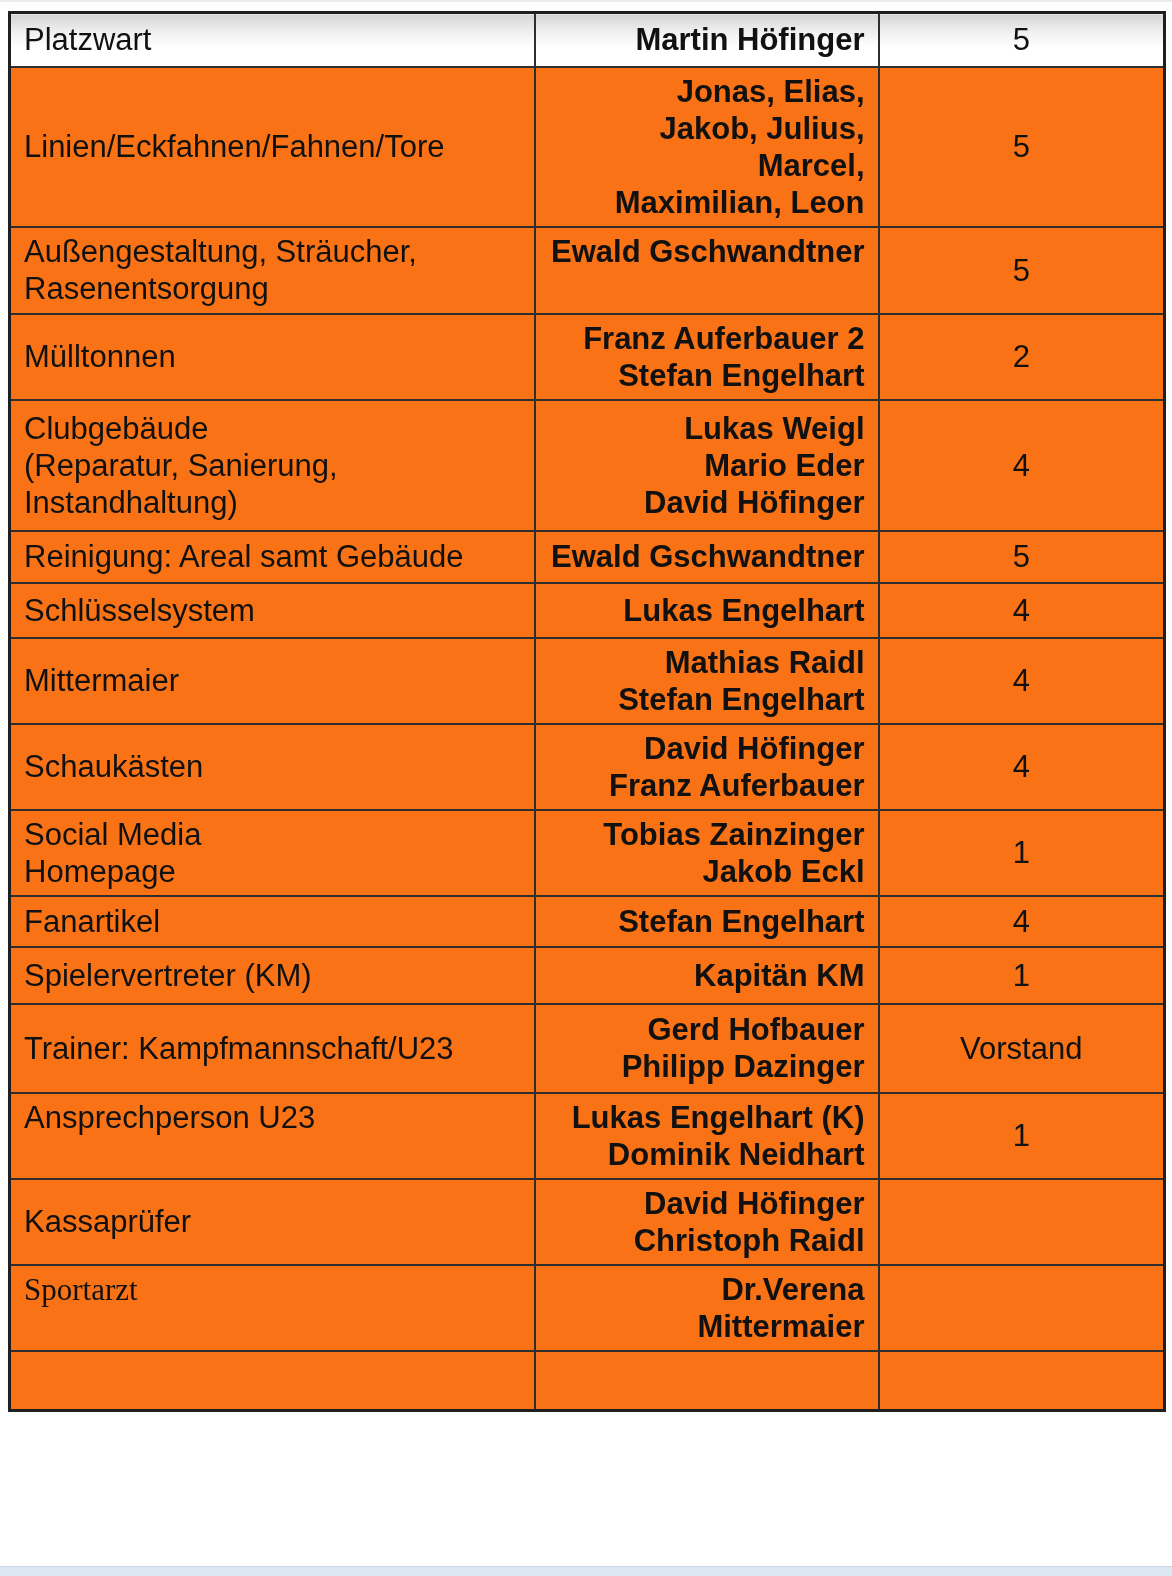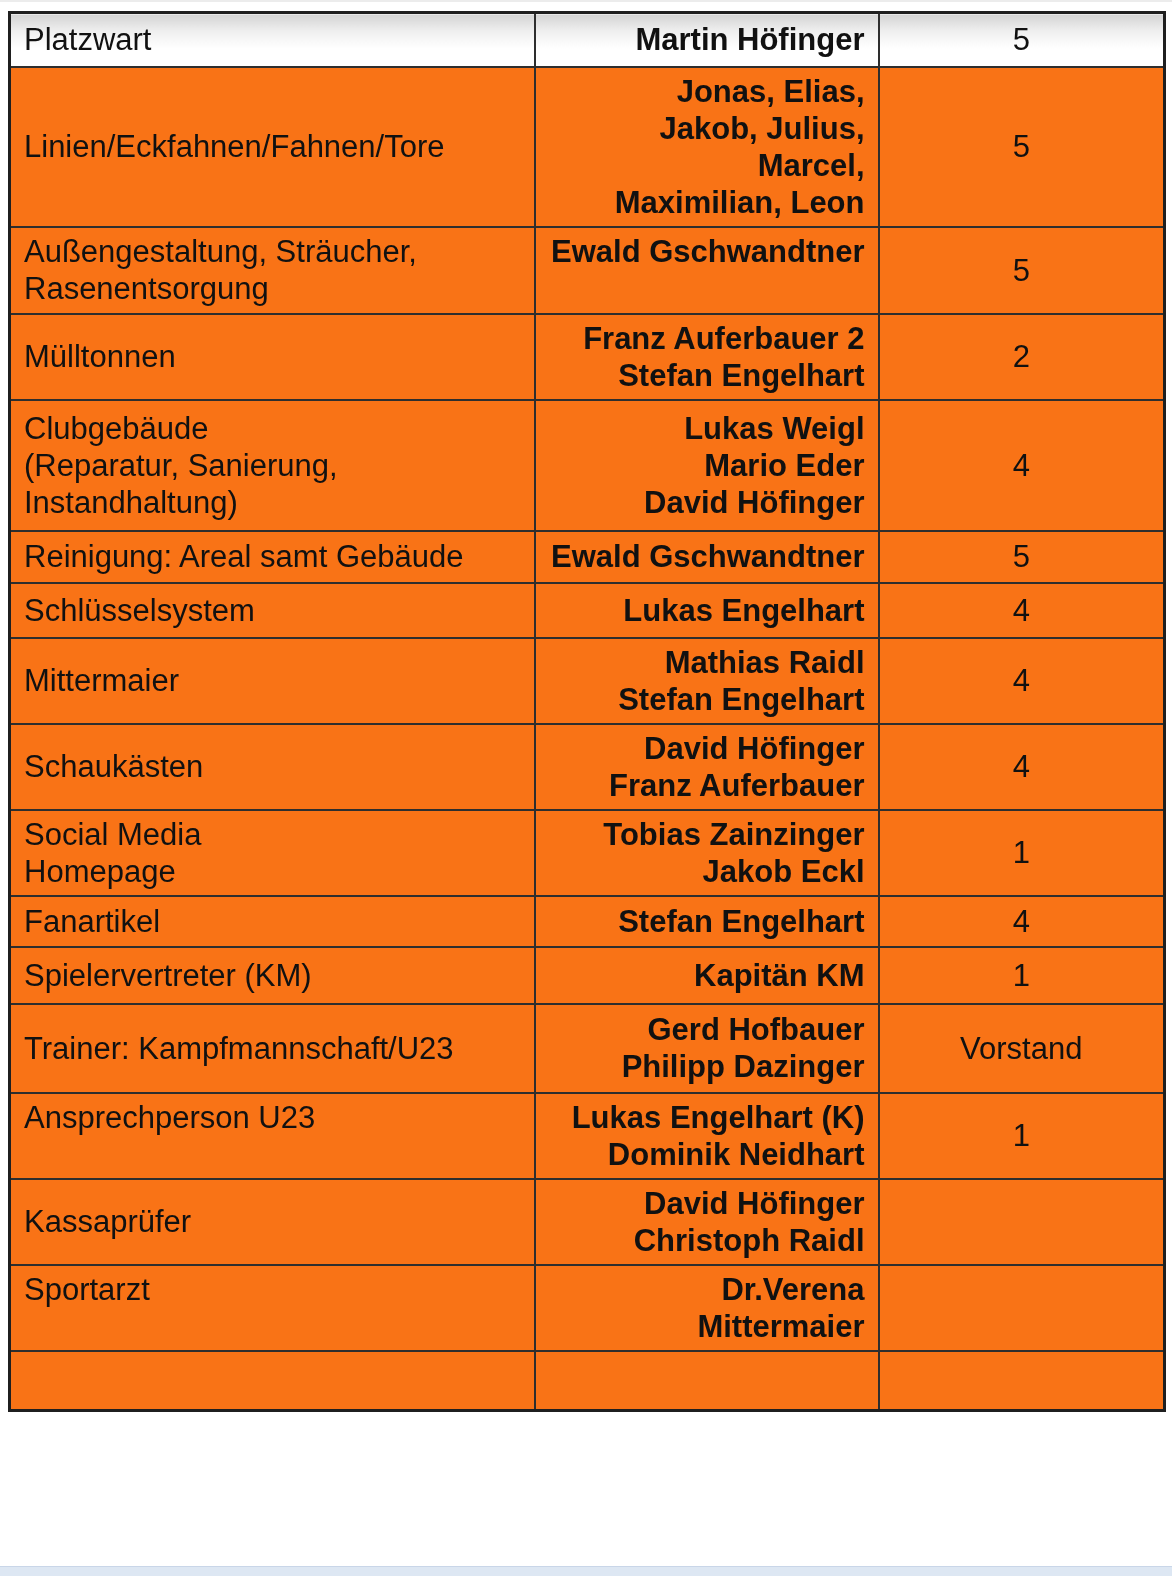--- a/index.html
+++ b/index.html
@@ -151,21 +151,21 @@
 Dominik Neidhart</td>
           <td class="count">1</td>
         </tr>
         <tr style="height: 83px;">
           <td class="task">Kassaprüfer</td>
           <td class="persons">David Höfinger
 Christoph Raidl</td>
           <td class="count"></td>
         </tr>
         <tr style="height: 81px;">
-          <td class="task" style="vertical-align: top;">Sportarzt</td>
+          <td class="task" style="vertical-align: top; font-family: Liberation Serif, serif;">Sportarzt</td>
           <td class="persons">Dr.Verena
 Mittermaier</td>
           <td class="count"></td>
         </tr>
         <tr style="height: 60px;">
           <td class="task"></td>
           <td class="persons"></td>
           <td class="count"></td>
         </tr>
       </tbody>

